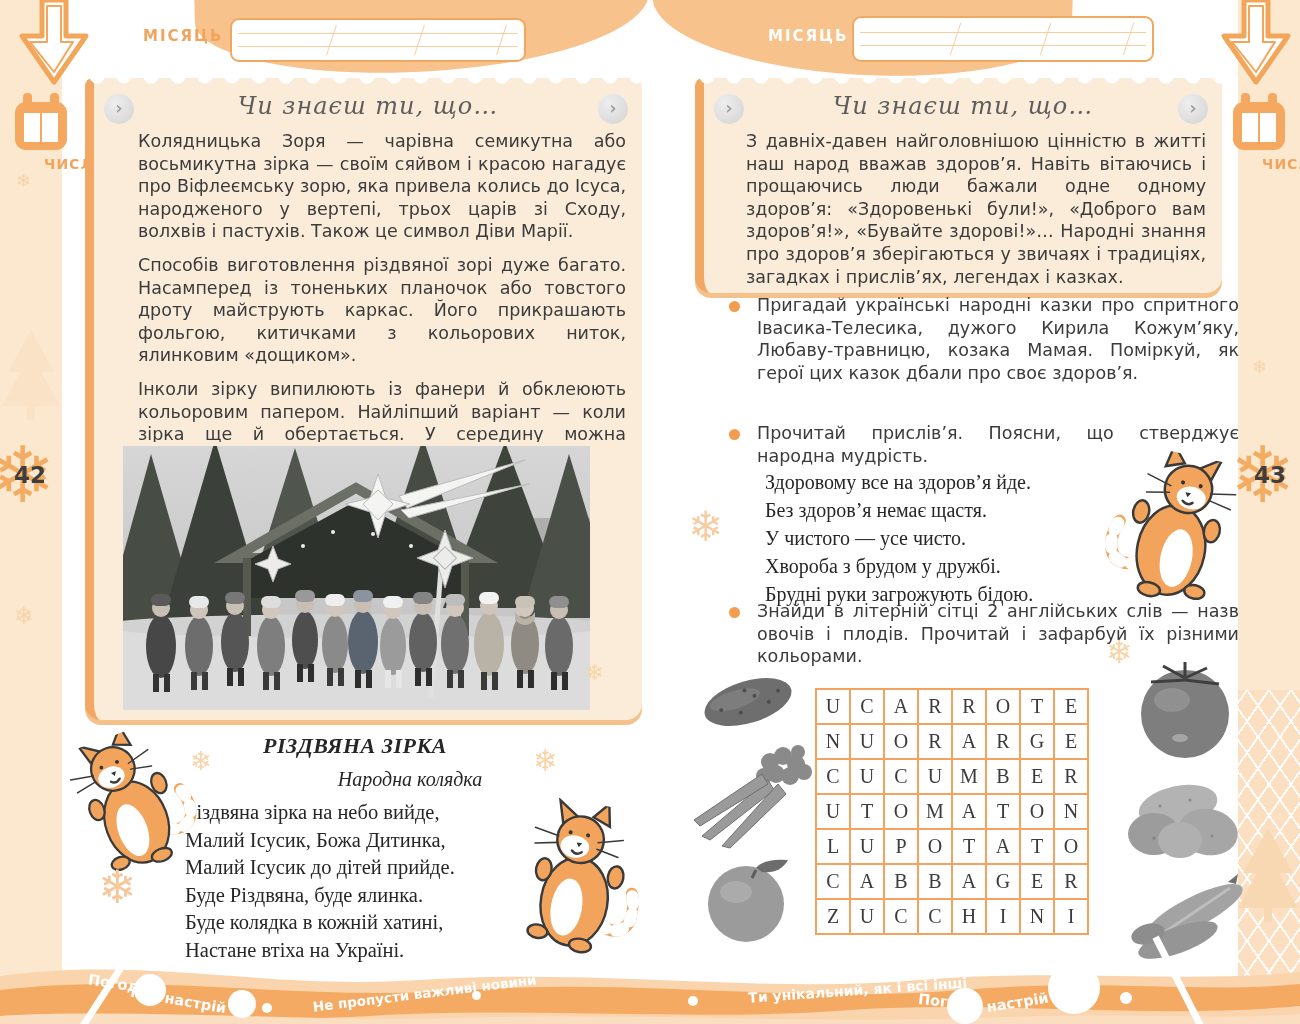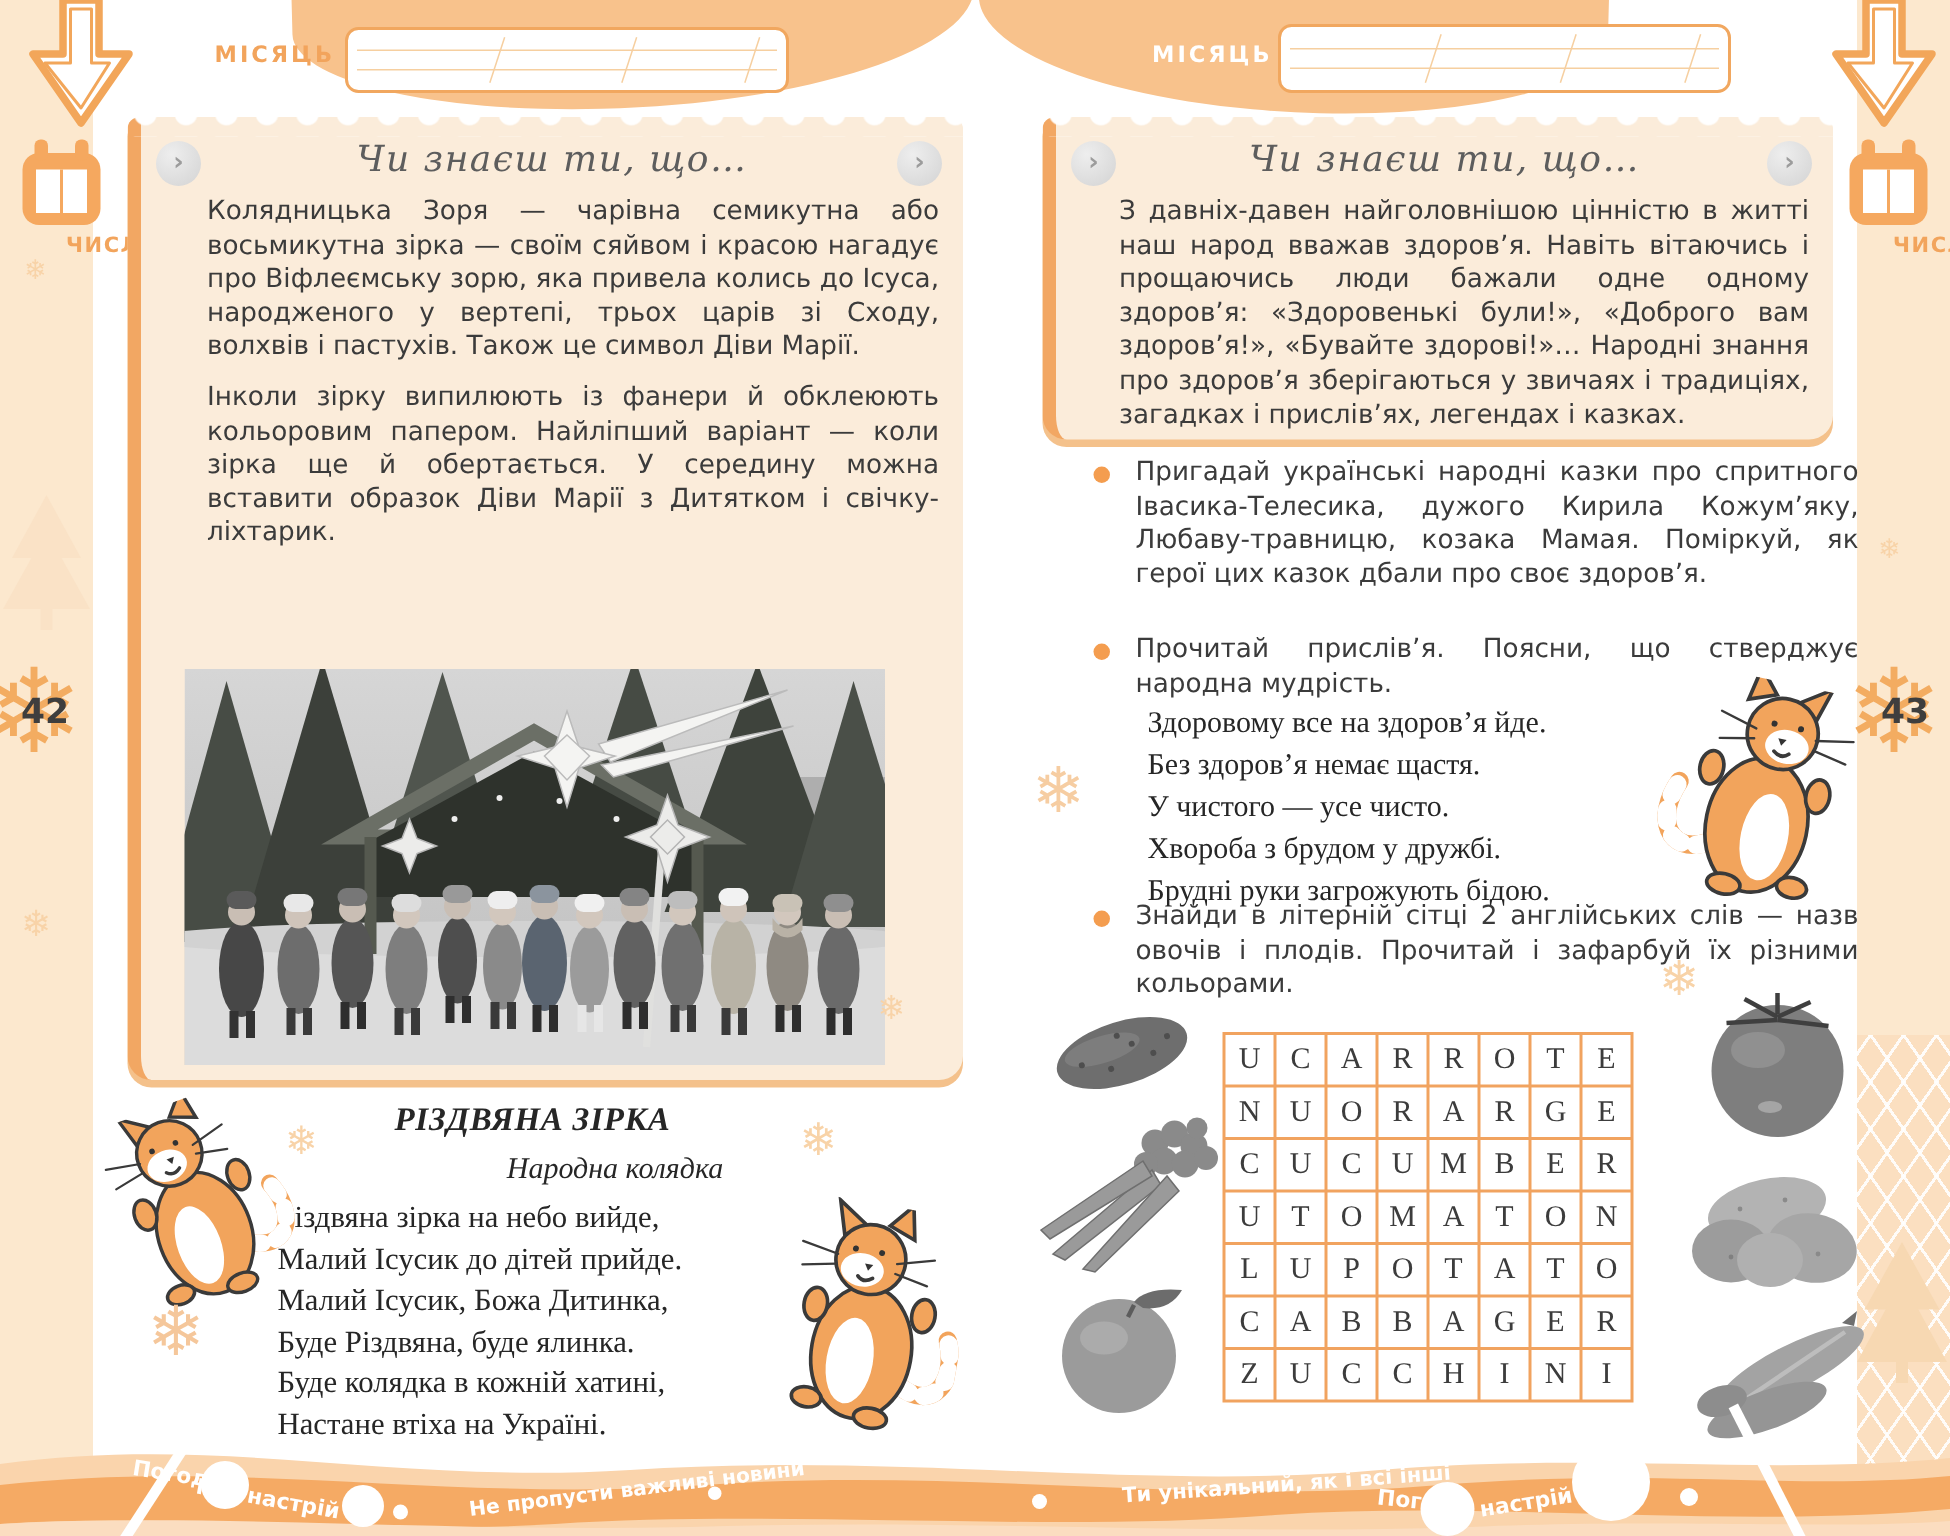--- a/index.html
+++ b/index.html
@@ -130,20 +130,21 @@
     <line x1="29" y1="21" x2="29" y2="50" stroke="#F5A85F" stroke-width="2"></line>
   </svg>
   <div class="date-label" style="left:1222px;top:156px;width:74px;">ЧИСЛО</div>
 
   <div class="note" style="left:85px;top:78px;width:548px;height:642px;">
     <span class="nav-circle" style="left:10px;top:16px;">›</span>
     <span class="nav-circle" style="right:14px;top:16px;">›</span>
     <div class="script-h" style="top:14px;">Чи знаєш ти, що…</div>
     <div class="note-paras body-text" style="left:22px;right:16px;top:52px;height:312px;overflow:hidden;">
         <div class="para">Колядницька Зоря — чарівна семикутна або восьмикутна зірка — своїм сяйвом і красою нагадує про Віфлеємську зорю, яка привела колись до Ісуса, народженого у вертепі, трьох царів зі Сходу, волхвів і пастухів. Також це символ Діви Марії.</div>
+        <div class="para">Способів виготовлення різдвяної зорі дуже багато. Насамперед із тоненьких планочок або товстого дроту майструють каркас. Його прикрашають фольгою, китичками з кольорових ниток, ялинковим «дощиком».</div>
         <div class="para">Інколи зірку випилюють із фанери й обклеюють кольоровим папером. Найліпший варіант — коли зірка ще й обертається. У середину можна вставити образок Діви Марії з Дитятком і свічку-ліхтарик.</div>
       </div>
 
     <svg class="abs" style="left:29px;top:368px;" width="467" height="264">
       <defs>
           <linearGradient id="sky" x1="0" y1="0" x2="0" y2="1">
         <stop offset="0" stop-color="#d6d6d6"></stop>
             <stop offset="1" stop-color="#bdbdbd"></stop>
           </linearGradient>
         </defs>
@@ -278,21 +279,21 @@
 
   <div class="note" style="left:695px;top:78px;width:518px;height:215px;">
     <span class="nav-circle" style="left:10px;top:16px;">›</span>
     <span class="nav-circle" style="right:14px;top:16px;">›</span>
     <div class="script-h" style="top:14px;">Чи знаєш ти, що…</div>
     <div class="note-paras body-text" style="left:20px;right:16px;top:52px;">
         <div class="para">З давніх-давен найголовнішою цінністю в житті наш народ вважав здоров’я. Навіть вітаючись і прощаючись люди бажали одне одному здоров’я: «Здоровенькі були!», «Доброго вам здоров’я!», «Бувайте здорові!»… Народні знання про здоров’я зберігаються у звичаях і традиціях, загадках і прислів’ях, легендах і казках.</div>
       </div>
   </div>
 
-  <div class="task body-text" style="top:304px;">
+  <div class="task body-text" style="top:294px;">
     <span class="task-dot"></span>
     <span>Пригадай українські народні казки про спритного Івасика-Телесика, дужого Кирила Кожум’яку, Любаву-травницю, козака Мамая. Поміркуй, як герої цих казок дбали про своє здоров’я.</span>
   </div>
   <div class="task body-text" style="top:422px;">
     <span class="task-dot"></span>
     <span>Прочитай прислів’я. Поясни, що стверджує народна мудрість.</span>
   </div>
   <div class="abs serif" style="left:765px;top:468px;">
       <div class="proverb-line">Здоровому все на здоров’я йде.</div>
       <div class="proverb-line">Без здоров’я немає щастя.</div>
@@ -426,22 +427,22 @@
     <line x1="30" y1="68" x2="104" y2="18" stroke="#bdbdbd" stroke-width="3"></line>
     <ellipse cx="52" cy="70" rx="42" ry="13" transform="rotate(-20 52 70)" fill="#959595"></ellipse>
     <ellipse cx="22" cy="64" rx="17" ry="10" transform="rotate(-16 22 64)" fill="#8d8d8d"></ellipse>
     <path d="M102,12 l10,-8 l-2,10 Z" fill="#6f6f6f"></path>
   </svg>
 
   <div class="poem-title serif" style="left:95px;top:733px;width:520px;font-style:italic;">РІЗДВЯНА ЗІРКА</div>
   <div class="poem-sub serif" style="left:250px;top:768px;width:320px;">Народна колядка</div>
   <div class="abs serif" style="left:185px;top:799px;">
       <div class="poem-line">Різдвяна зірка на небо вийде,</div>
+      <div class="poem-line">Малий Ісусик, Божа Дитинка,</div>
       <div class="poem-line">Малий Ісусик до дітей прийде.</div>
-      <div class="poem-line">Малий Ісусик, Божа Дитинка,</div>
       <div class="poem-line">Буде Різдвяна, буде ялинка.</div>
       <div class="poem-line">Буде колядка в кожній хатині,</div>
       <div class="poem-line">Настане втіха на Україні.</div>
     </div>
 
   <svg width="0" height="0" style="position:absolute;">
       <defs>
     <g id="cat-shape" stroke="#3a3a3a" stroke-width="2.2" stroke-linecap="round">
       <path d="M78,102 C100,114 112,94 102,70" fill="none" stroke="#F2A45C" stroke-width="11"></path>
       <path d="M78,102 C100,114 112,94 102,70" fill="none" stroke="#ffffff" stroke-width="11" stroke-dasharray="7 9"></path>

